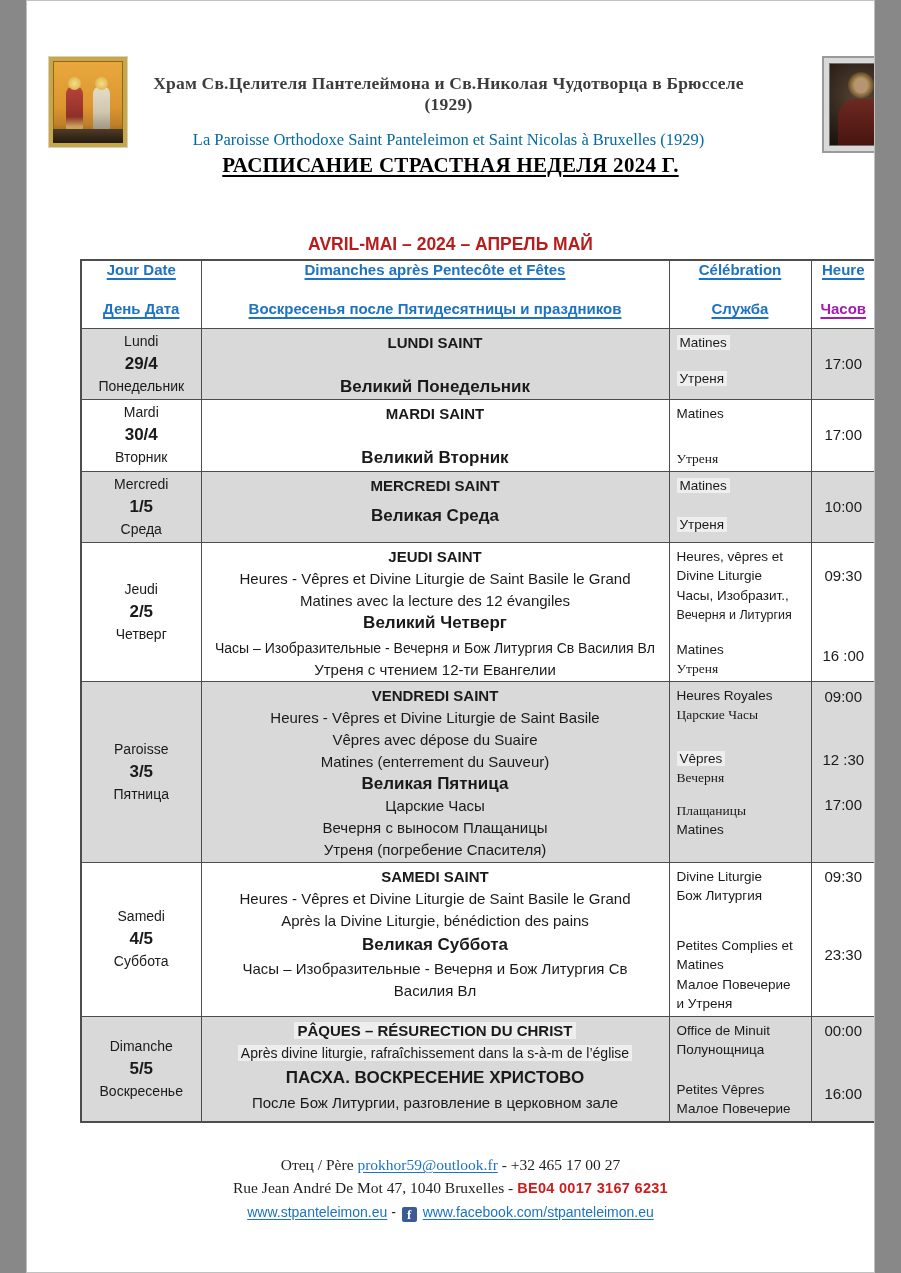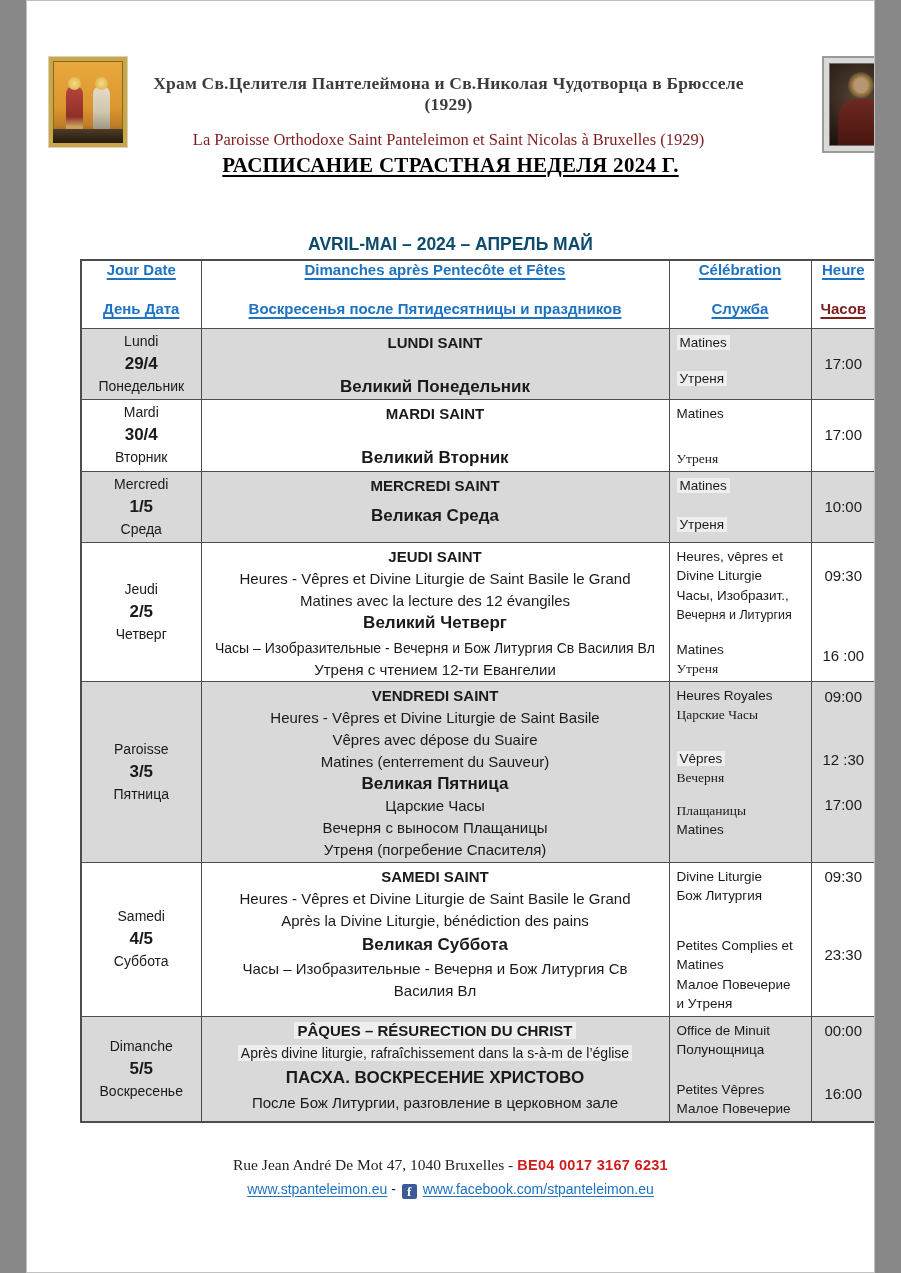--- a/index.html
+++ b/index.html
@@ -31,21 +31,21 @@
     border:1px solid #6e6e6e; overflow:hidden;
   }
   .icon-right .halo{position:absolute;left:50%;top:8px;transform:translateX(-50%);width:26px;height:26px;border-radius:50%;background:radial-gradient(circle,#caa35a 30%,rgba(160,120,50,.1) 75%);}
   .icon-right .head{position:absolute;left:50%;top:14px;transform:translateX(-50%);width:13px;height:15px;border-radius:50% 50% 45% 45%;background:#b59576;}
   .icon-right .robe{position:absolute;left:50%;bottom:0;transform:translateX(-50%);width:46px;height:46px;border-radius:40% 40% 0 0;background:linear-gradient(180deg,#6e2822,#49150f);}
 
   
   .church-names{position:absolute; left:108px; right:112px; top:72px; text-align:center;
     font-family:"Liberation Serif", serif;}
   .church-ru{font-size:17.5px; font-weight:bold; color:#3c3c3c; letter-spacing:.2px;}
-  .church-fr{font-size:16.5px; color:#7f1d1d; margin-top:15px;}
+  .church-fr{font-size:16.5px; color:#0369a1; margin-top:15px;}
   .doc-titles{position:absolute; left:0; width:100%; top:152px; text-align:center;
     font-family:"Liberation Serif", serif; font-weight:bold; font-size:21px; color:#000;}
   .doc-titles div{text-decoration:underline; text-decoration-thickness:2px; text-underline-offset:3px; margin-bottom:7px; letter-spacing:.3px;}
   .month-line{position:absolute; left:0; width:100%; top:233px; text-align:center;
     font-weight:bold; font-size:17.5px;}
 
   
   table.sched{
     position:absolute; left:53px; top:258px; width:795px;
     border-collapse:collapse; table-layout:fixed;
@@ -113,21 +113,21 @@
 
   <div class="church-names">
     <div class="church-ru">Храм Св.Целителя Пантелеймона и Св.Николая Чудотворца в Брюсселе (1929)</div>
     <div class="church-fr">La Paroisse Orthodoxe Saint Panteleimon et Saint Nicolas à Bruxelles (1929)</div>
   </div>
 
   <div class="doc-titles">
     <div>РАСПИСАНИЕ СТРАСТНАЯ НЕДЕЛЯ 2024 Г.</div>
   </div>
 
-  <div class="month-line" style="color: #0c4a6e;">AVRIL-MAI – 2024 – АПРЕЛЬ МАЙ</div>
+  <div class="month-line" style="color: #b91c1c;">AVRIL-MAI – 2024 – АПРЕЛЬ МАЙ</div>
 
   <table class="sched">
     <colgroup>
         <col style="width:120px">
         <col style="width:468px">
         <col style="width:142px">
         <col style="width:65px">
       </colgroup>
     <thead>
       <tr>
@@ -145,21 +145,21 @@
         </th>
         <th>
           <div class="thwrap">
             <span style="color: rgb(29, 114, 194);">Célébration</span>
             <span style="color: rgb(29, 114, 194);">Служба</span>
           </div>
         </th>
         <th>
           <div class="thwrap">
             <span style="color: rgb(29, 114, 194);">Heure</span>
-            <span style="color: #7f1d1d;">Часов</span>
+            <span style="color: #a21caf;">Часов</span>
           </div>
         </th>
       </tr>
     </thead>
     <tbody id="rows">
         <tr class="shade" style="height: 71px; padding-left: 36px;">
           <td class="day-cell">
             <div>Lundi</div>
             <div class="day-date">29/4</div>
             <div>Понедельник</div>
@@ -331,20 +331,23 @@
               <div class="tm" style="top: 5px;">00:00</div>
               <div class="tm" style="top: 68px;">16:00</div>
             </div>
           </td>
         </tr>
       </tbody>
   </table>
 
   <div class="footer">
     <div>
+      <span>Отец / Père </span><a class="link">prokhor59@outlook.fr</a><span> - </span><span>+32 465 17 00 27</span>
+    </div>
+    <div>
       <span>Rue Jean André De Mot 47, 1040 Bruxelles - </span><span class="iban">BE04 0017 3167 6231</span>
     </div>
     <div class="line3">
       <a class="link">www.stpanteleimon.eu</a><span> - </span><span class="fb-icon"></span> <a class="link">www.facebook.com/stpanteleimon.eu</a>
     </div>
   </div>
 
 </div>
 
 </body></html>

